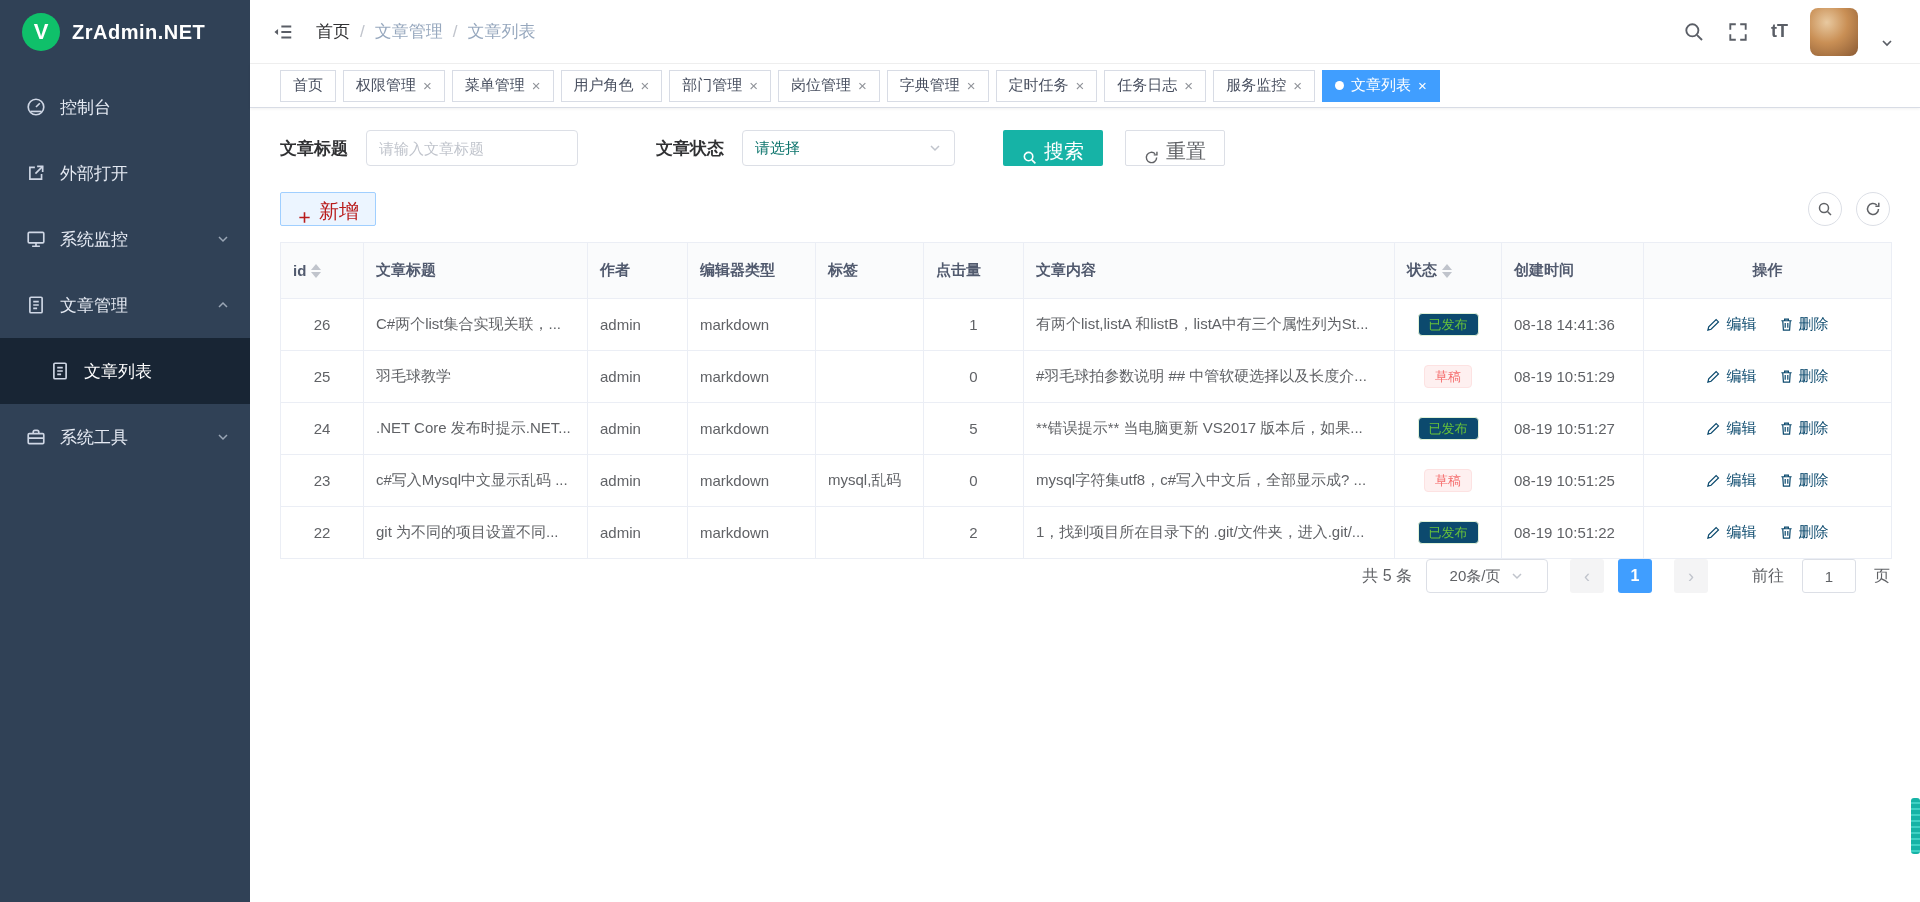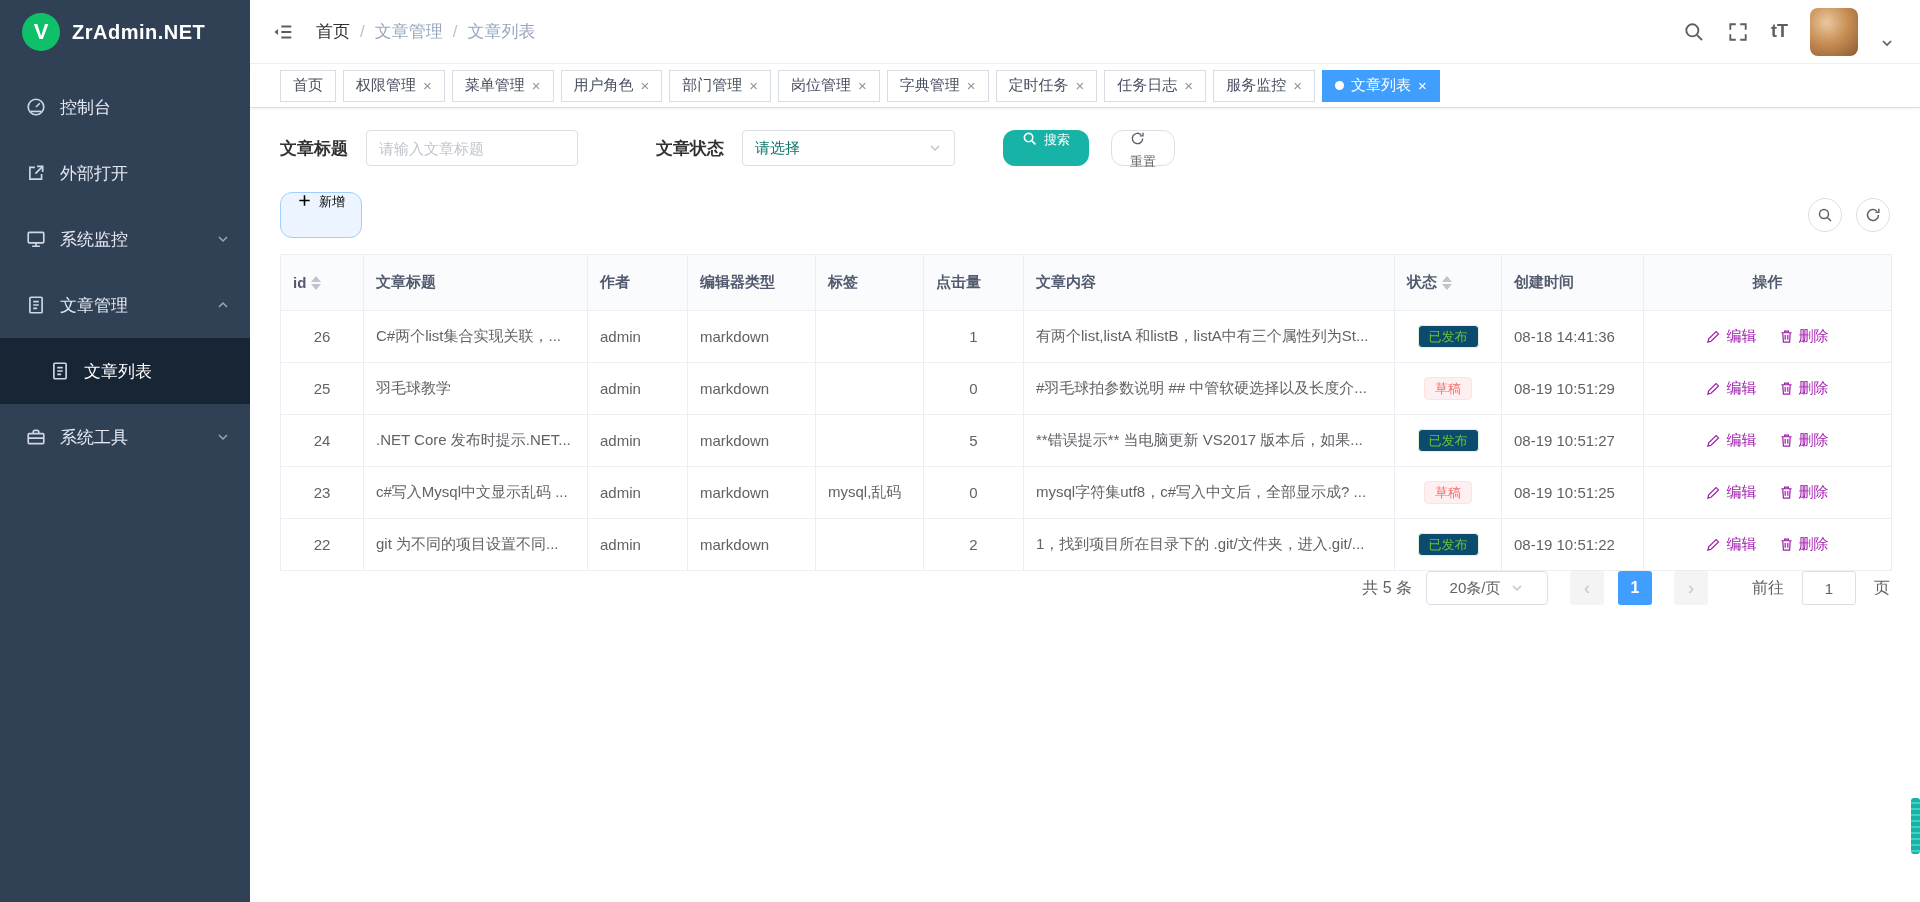--- a/index.html
+++ b/index.html
@@ -59,49 +59,49 @@
   .filter-label { font-size:17px; font-weight:bold; color:#303133; margin-right:18px; }
   .text-input { width:212px; height:36px; border:1px solid #dcdfe6; border-radius:4px;
     padding:0 12px; font-size:15px; color:#606266; outline:none;
     font-family:"Liberation Sans","DejaVu Sans",sans-serif; }
   .text-input::placeholder { color:#c0c4cc; }
   .gap-lg { width:78px; }
   .select { width:213px; height:36px; border:1px solid #dcdfe6; border-radius:4px;
     display:flex; align-items:center; justify-content:space-between; padding:0 12px; cursor:pointer; }
   .select .sel-placeholder { font-size:15px; color:#0f766e; }
   .sel-caret { width:14px; height:14px; color:#c0c4cc; }
-  .btn { height:36px; border-radius:12px; display:inline-flex; align-items:flex-start; gap:7px;
-    padding:0 18px; font-size:13px; cursor:pointer; border:1px solid transparent; }
+  .btn { height:36px; border-radius:2px; display:inline-flex; align-items:flex-end; gap:7px;
+    padding:0 18px; font-size:20px; cursor:pointer; border:1px solid transparent; }
   .btn-search { background:#16b3a6; color:#fff; margin-left:48px; }
-  .btn-reset { background:#fff; color:#606266; border-color:#dcdfe6; margin-left:22px;flex-direction:column; }
+  .btn-reset { background:#fff; color:#606266; border-color:#dcdfe6; margin-left:22px; }
   .btn .b-icon { width:15px; height:15px; }
 
   .toolbar-row { display:flex; align-items:center; justify-content:space-between; margin-bottom:16px; }
-  .btn-add { background:#ecf5ff; color:#000000; border-color:#a0cfff; height:46px; padding:0 16px; }
+  .btn-add { background:#ecf5ff; color:#b91c1c; border-color:#a0cfff; height:34px; padding:0 16px; }
   .tool-circles { display:flex; gap:14px; }
   .circle-btn { width:34px; height:34px; border-radius:50%; border:1px solid #dcdfe6;
     display:flex; align-items:center; justify-content:center; color:#606266; cursor:pointer; background:#fff; }
   .circle-btn svg { width:16px; height:16px; }
 
   
   table { width:100%; border-collapse:collapse; table-layout:fixed; font-size:15px; }
   th, td { border:1px solid #ebeef5; padding:0 12px; color:#606266; text-align:left;
     overflow:hidden; white-space:nowrap; text-overflow:ellipsis; }
   th { height:56px; background:#fafbfc; color:#515a6e; font-weight:bold; }
   td { height:52px;padding-left:12px; }
   .c { text-align:center; }
   .sort-wrap { display:inline-flex; align-items:center; gap:5px; }
   .sorter { display:inline-flex; flex-direction:column; gap:2px; }
   .sorter i { display:block; width:0; height:0; border-left:5px solid transparent; border-right:5px solid transparent; }
   .sorter .up { border-bottom:6px solid #c0c4cc; }
   .sorter .down { border-top:6px solid #c0c4cc; }
   .badge { display:inline-block; padding:4px 10px; border-radius:4px; font-size:13px; line-height:1; }
   .badge.success { background:#0c4a6e; border:1px solid #e1f3d8; color:#67c23a; }
   .badge.danger { background:#fef0f0; border:1px solid #fde2e2; color:#f56c6c; }
-  .op { color:#a21caf; cursor:pointer; display:inline-flex; align-items:center; gap:5px; text-decoration:none; }
+  .op { color:#0c4a6e; cursor:pointer; display:inline-flex; align-items:center; gap:5px; text-decoration:none; }
   .op + .op { margin-left:18px; }
   .op svg { width:15px; height:15px; }
 
   
   .pagination { display:flex; align-items:center; justify-content:flex-end; gap:14px;
     font-size:16px; color:#606266; }
   .pg-select { width:122px; height:34px; border:1px solid #dcdfe6; border-radius:4px;
     display:flex; align-items:center; justify-content:center; gap:10px; font-size:15px; cursor:pointer; }
   .pg-btn { width:34px; height:34px; border-radius:3px; background:#f4f4f5; color:#c0c4cc;
     display:flex; align-items:center; justify-content:center; font-size:18px; cursor:pointer; margin-left:8px; }

